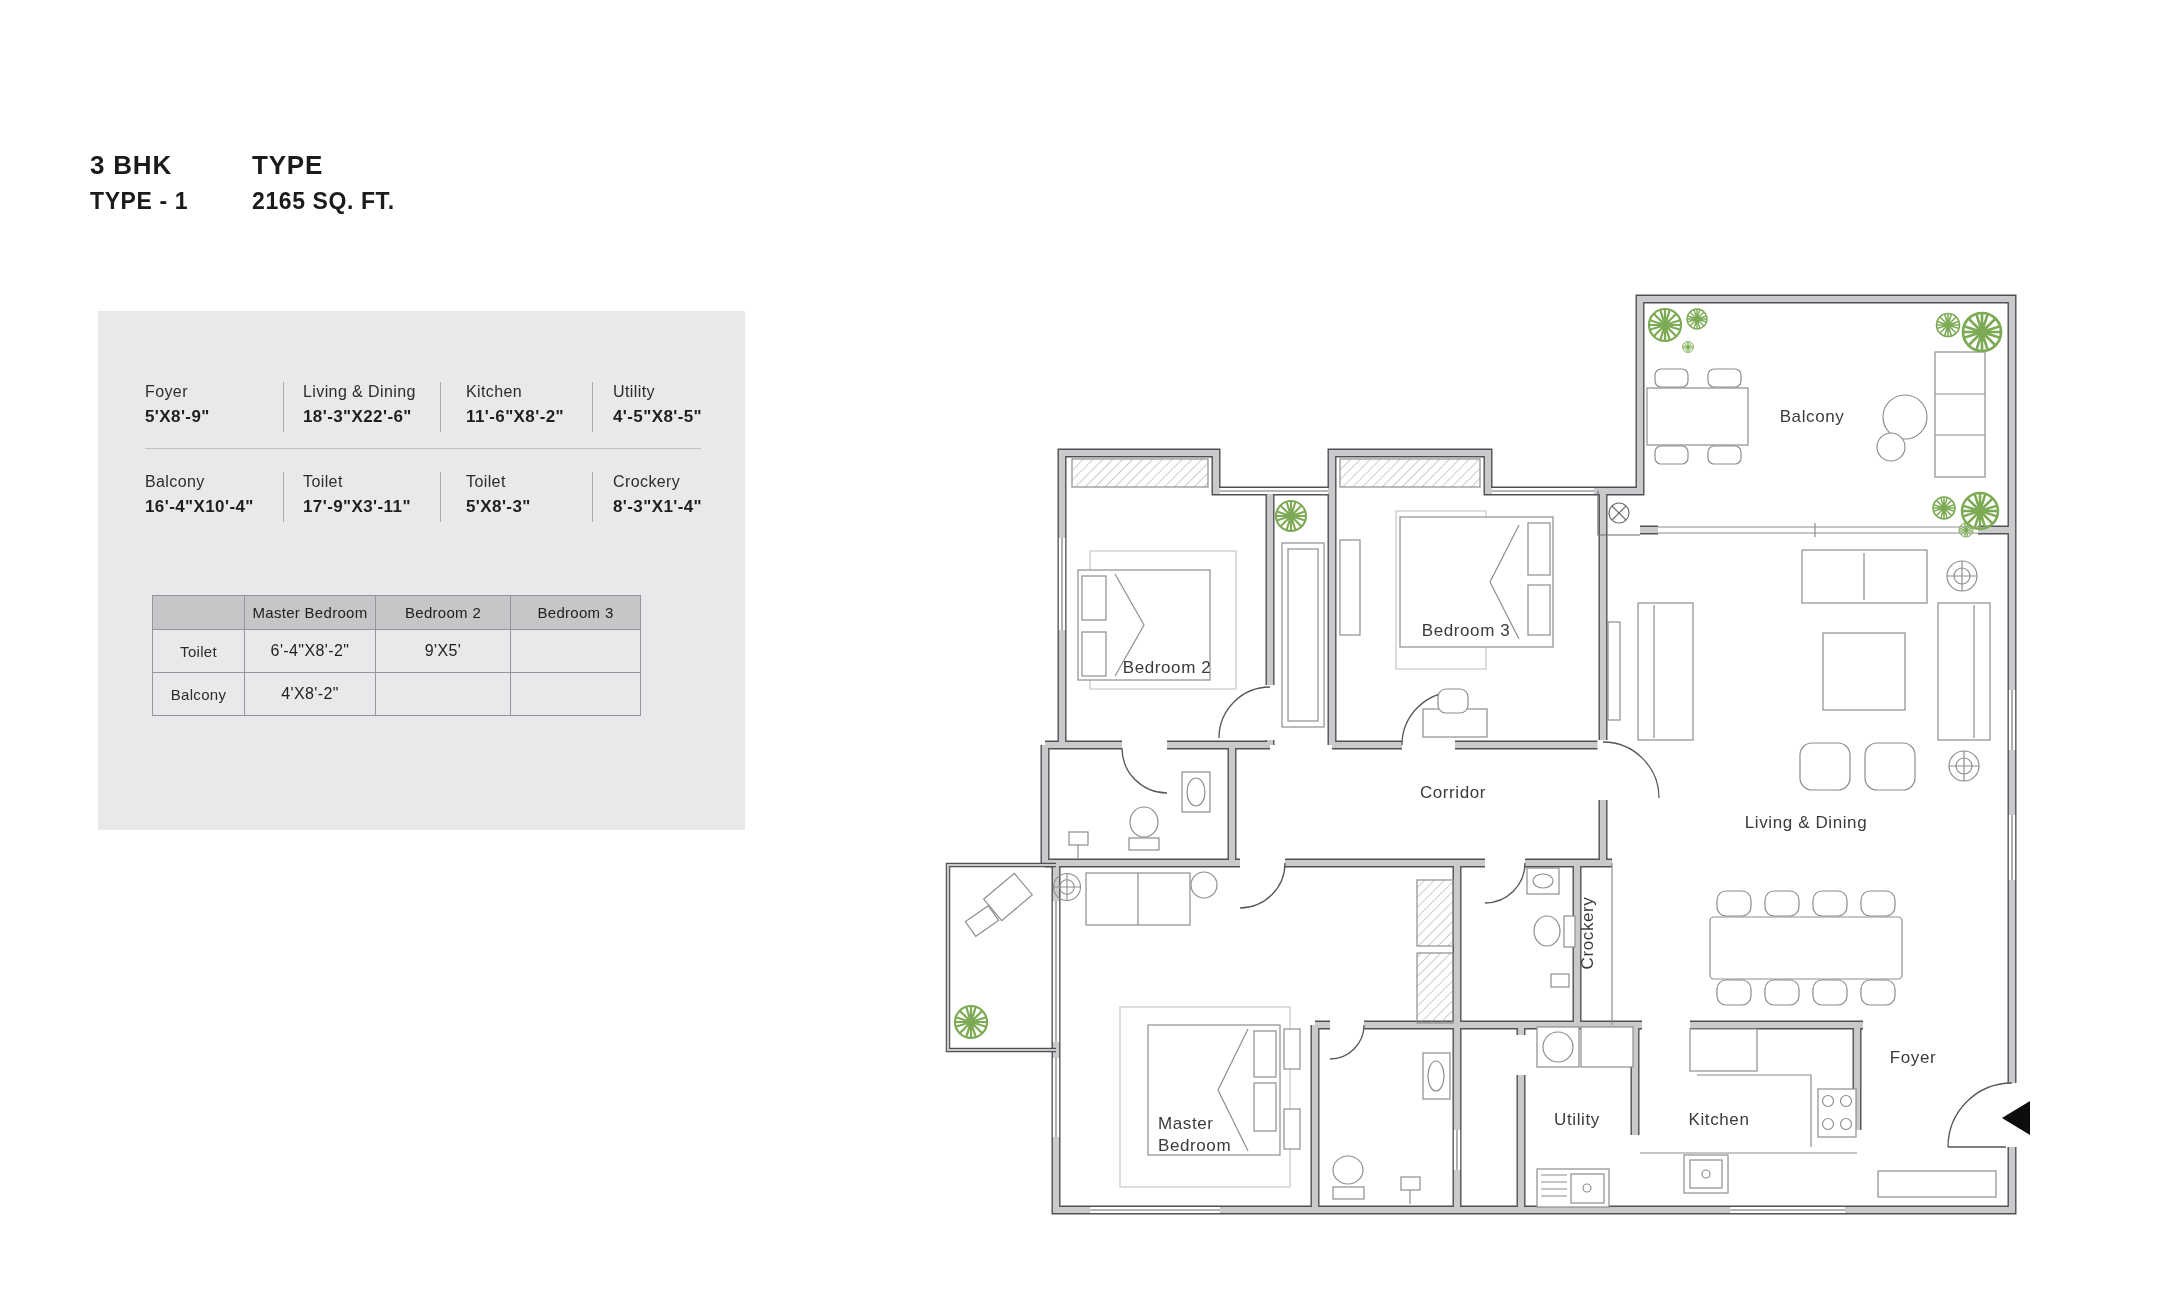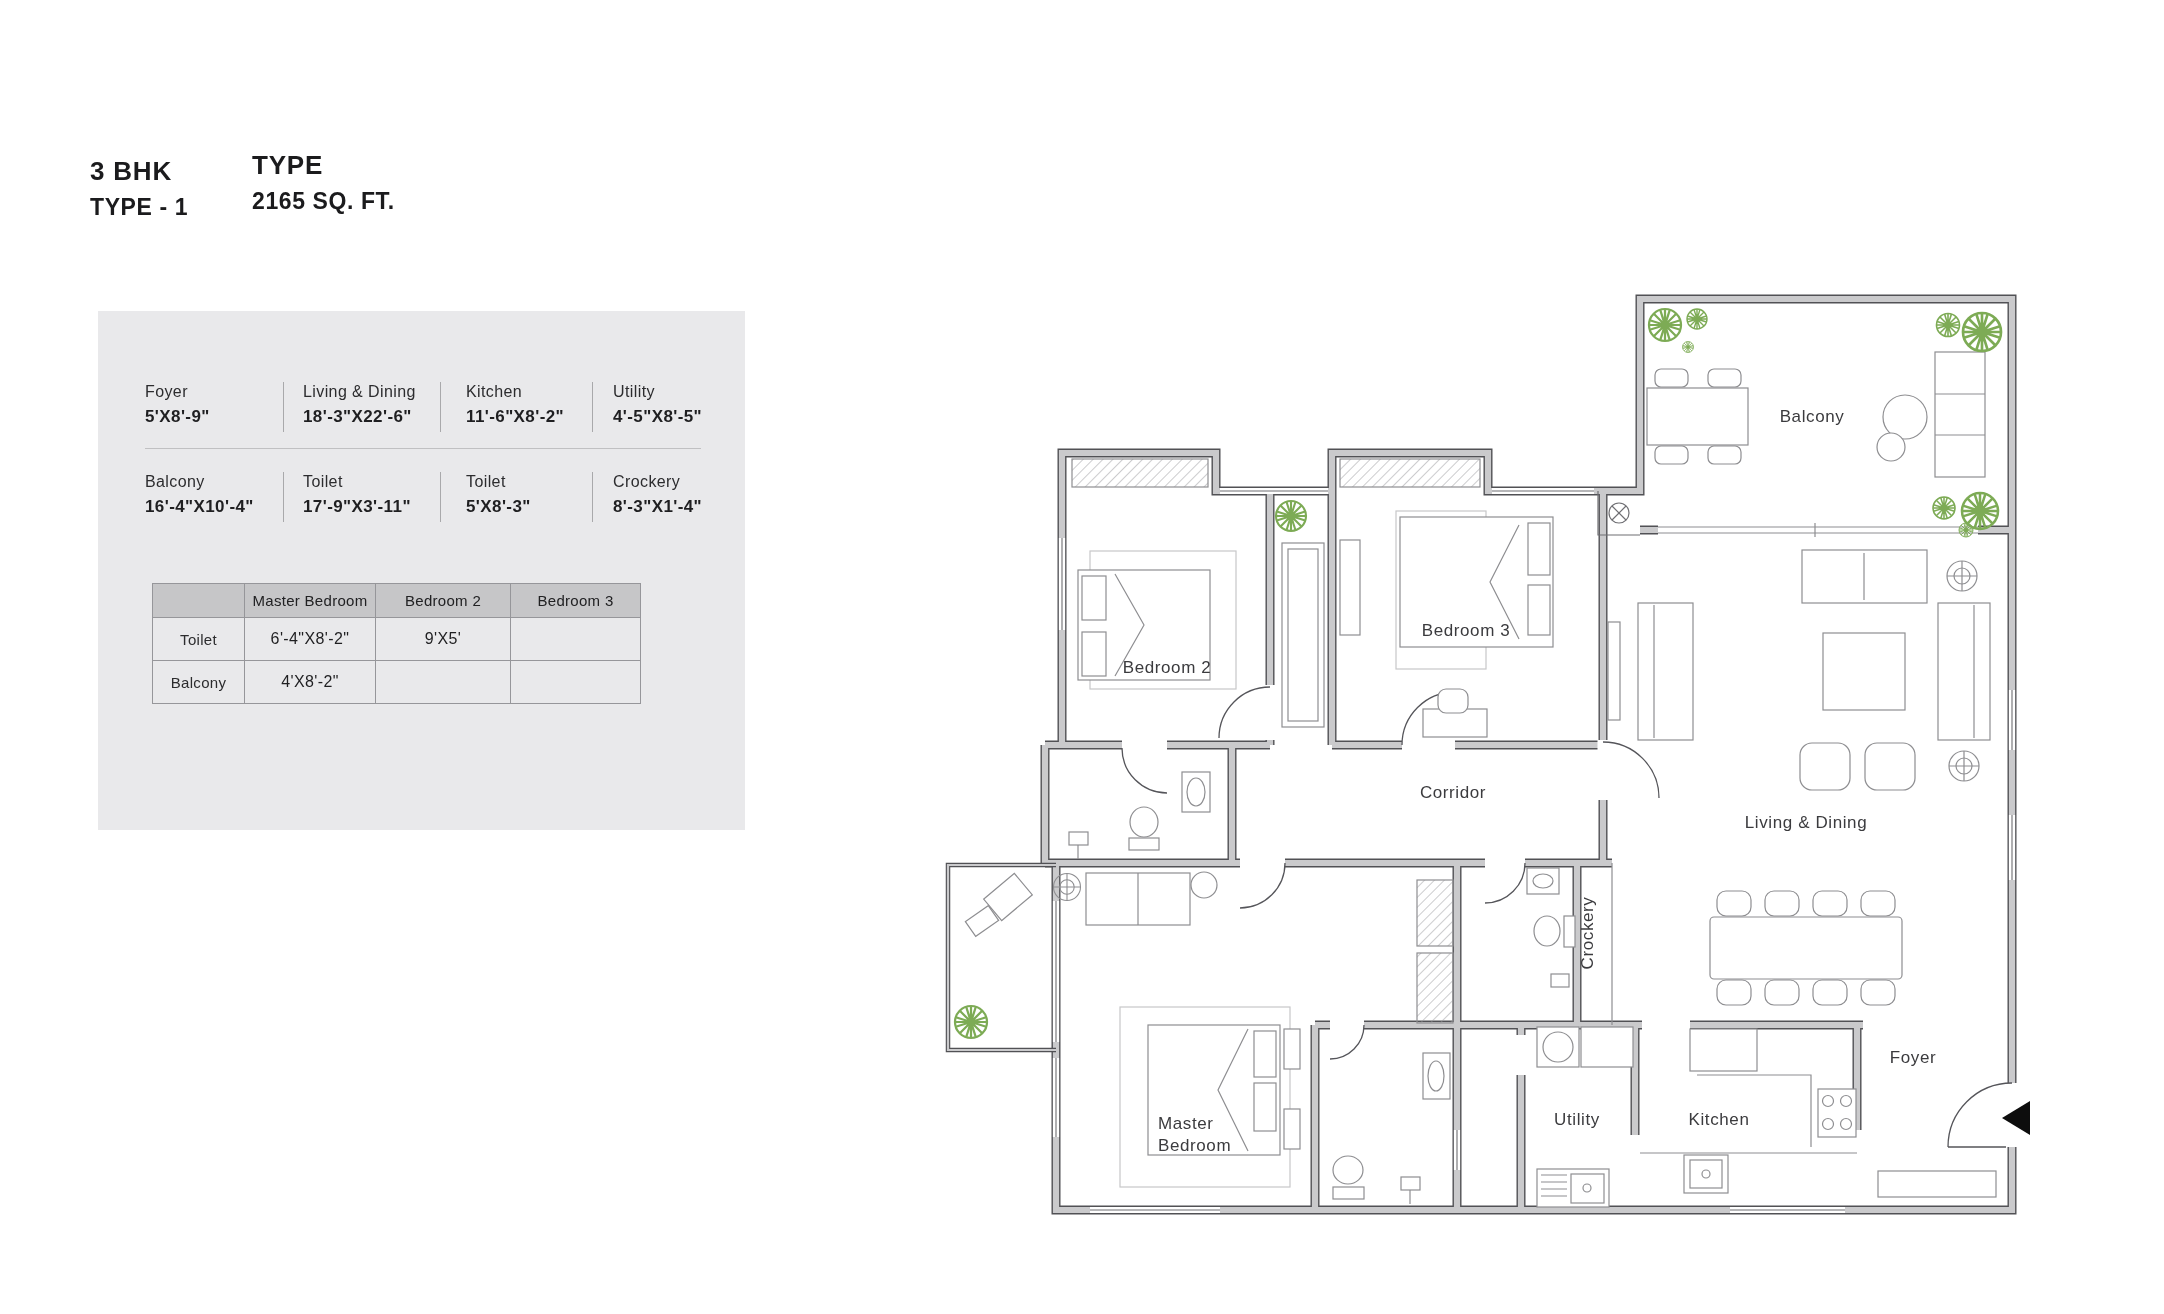--- a/index.html
+++ b/index.html
@@ -2,33 +2,33 @@
 <html><head>
 <meta charset="utf-8">
 <style>
   html,body{margin:0;padding:0;background:#fff;}
   .page{position:relative;width:2164px;height:1314px;background:#ffffff;overflow:hidden;
         font-family:"Liberation Sans",sans-serif;color:#1b1b1d;}
   
   .brand{position:absolute;top:150px;}
   .brand .l1{font-size:26px;font-weight:700;letter-spacing:.8px;white-space:nowrap;}
   .brand .l2{font-size:23px;font-weight:700;letter-spacing:.6px;margin-top:7px;white-space:nowrap;}
-  .b1{left:90px;margin-top:6px;} .b2{left:252px;} .b3{left:460px;}
+  .b1{left:90px;} .b2{left:252px;} .b3{left:460px;}
   
   .panel{position:absolute;left:98px;top:311px;width:647px;height:519px;background:#e9e9eb;}
   .dim{position:absolute;}
   .dim .nm{font-size:16px;letter-spacing:.4px;color:#2c2c2e;}
   .dim .sz{font-size:17px;font-weight:700;letter-spacing:.4px;margin-top:6px;color:#1f1f21;}
   .dr1{top:72px;} .dr2{top:162px;}
   .dc1{left:47px;} .dc2{left:205px;} .dc3{left:368px;} .dc4{left:515px;}
   .vdiv{position:absolute;width:1px;height:50px;background:#a9a9ab;}
   .vd1{left:185px;} .vd2{left:342px;} .vd3{left:494px;}
   .hline{position:absolute;left:47px;top:137px;width:556px;height:1px;background:#c0c0c2;}
   
-  table.spec{position:absolute;left:54px;top:272px;border-collapse:collapse;table-layout:fixed;}
+  table.spec{position:absolute;left:54px;top:284px;border-collapse:collapse;table-layout:fixed;}
   table.spec td,table.spec th{border:1px solid #96969a;text-align:center;vertical-align:middle;
       font-weight:400;padding:0;}
   table.spec th{background:#c6c6c8;height:33px;font-size:15px;letter-spacing:.3px;color:#212123;}
   table.spec td{height:42px;background:transparent;}
   td.rowlab{font-size:15px;letter-spacing:.3px;color:#2c2c2e;}
   td.val{font-size:16px;font-weight:700;letter-spacing:.4px;color:#1f1f21;}
   .w0{width:91px;} .w1{width:130px;} .w2{width:134px;} .w3{width:129px;}
   
   .plan{position:absolute;left:940px;top:285px;}
   .plan text{font-family:"Liberation Sans",sans-serif;font-size:17px;fill:#3b3b3e;letter-spacing:.6px;}

